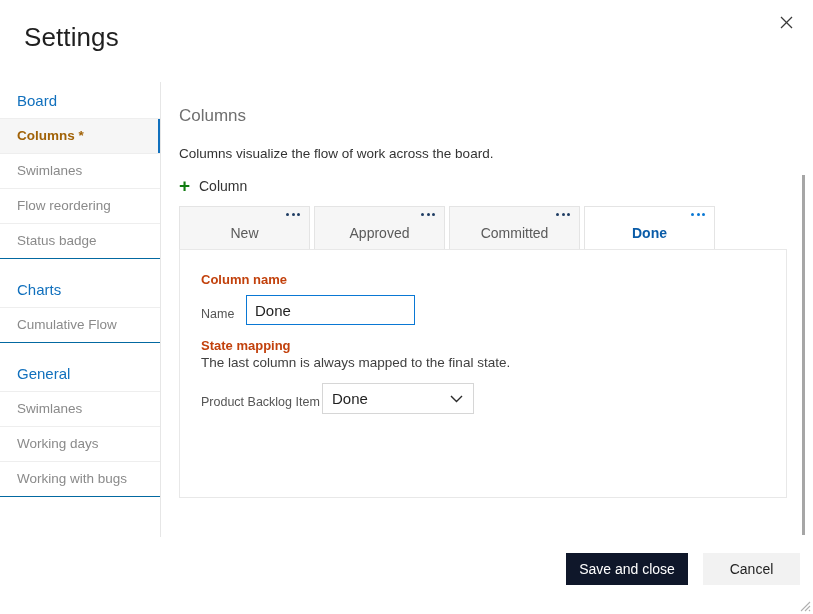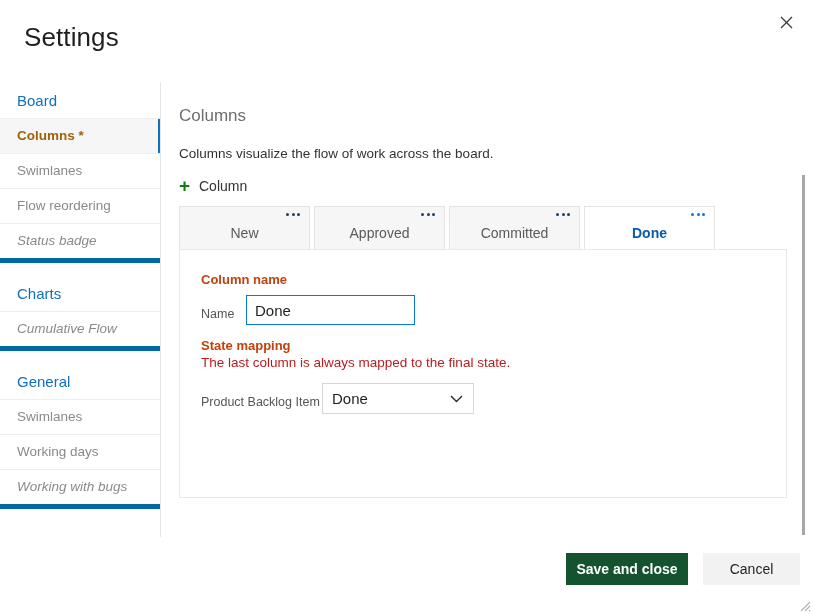--- a/index.html
+++ b/index.html
@@ -56,21 +56,21 @@
   .nav-item {
     position: relative;
     font-size: 13.5px; color: #8a8a8a;
     padding: 9px 0 9px 17px;
     border-top: 1px solid #eeeeee;
     line-height: 16px;
     cursor: pointer;
     background: #ffffff;
     white-space: nowrap;
   }
-  .nav-item.last { border-bottom: 5px solid #0369a1; font-style: italic; }
+  .nav-item.last { border-bottom: 1px solid #0369a1; }
   .nav-item.selected {
     background: #f6f6f6;
     color: #a16207;
     font-weight: bold;
   }
   .nav-item.selected::after {
     content: "";
     position: absolute; right: -1px; top: 0;
     width: 3px; height: 100%;
     background: #1170bd;
@@ -138,21 +138,21 @@
   .panel {
     position: absolute; left: 18px; top: 167px;
     width: 608px; height: 249px;
     border: 1px solid #e8e8e8;
     background: #ffffff;
   }
   .field-group-label {
     position: absolute; font-size: 13px; color: #c2410c; font-weight: bold;
   }
   .field-sub {
-    position: absolute; font-size: 13.5px; color: #b91c1c;
+    position: absolute; font-size: 13.5px; color: #404040;
   }
   .inline-label {
     position: absolute; font-size: 12.5px; color: #555555;
   }
   .text-input {
     position: absolute;
     font-family: "Liberation Sans", sans-serif;
     font-size: 15px; color: #1f1f1f;
     padding: 4px 8px;
     background: #ffffff;
@@ -189,21 +189,21 @@
     position: absolute;
     height: 32px;
     font-family: "Liberation Sans", sans-serif;
     font-size: 14px;
     border: none;
     cursor: pointer;
     display: flex; align-items: center; justify-content: center;
   }
   .btn-primary {
     right: 125px; top: 16px; width: 122px;
-    background: #14532d; color: #ffffff; font-weight: bold;
+    background: #0f172a; color: #ffffff; font-weight: normal;
   }
   .btn-secondary {
     right: 13px; top: 16px; width: 97px;
     background: #f2f2f2; color: #1f1f1f;
   }
   .resize-grip {
     position: absolute; right: 2px; bottom: 2px;
     width: 14px; height: 14px;
   }
 </style>

